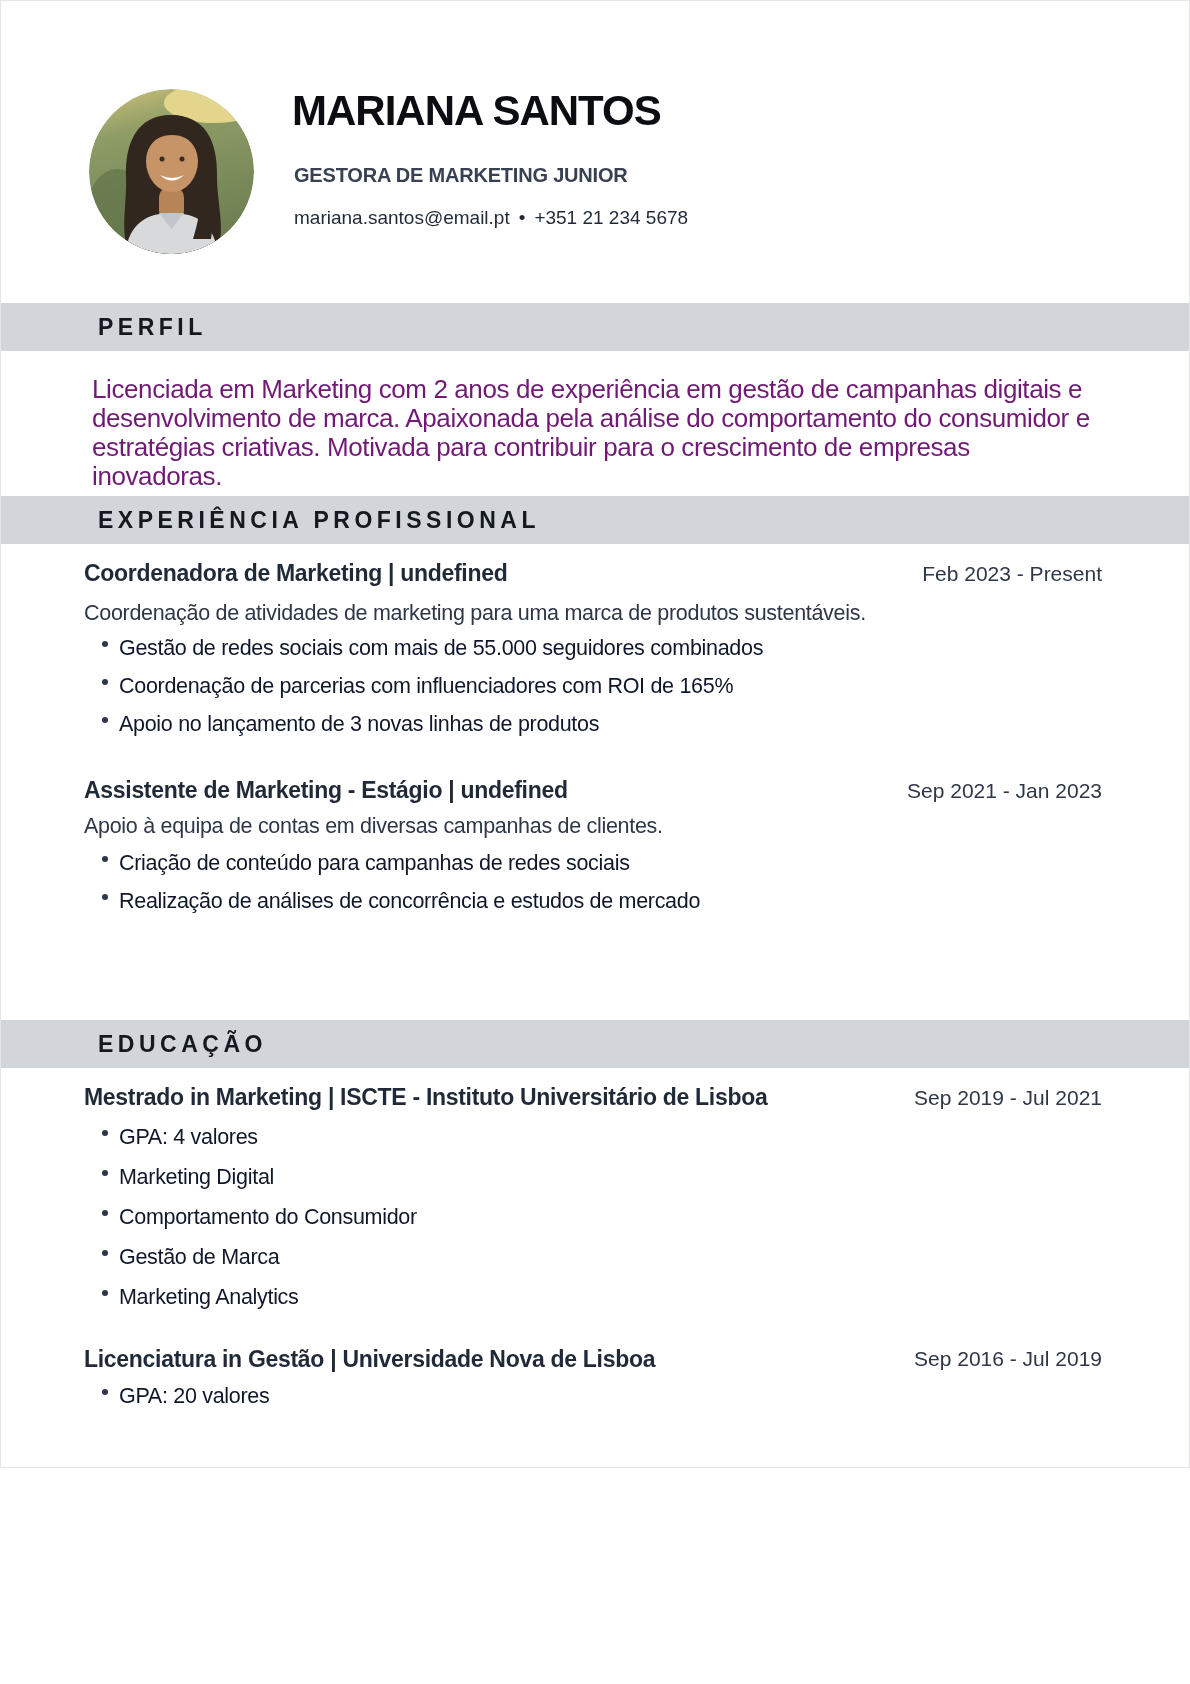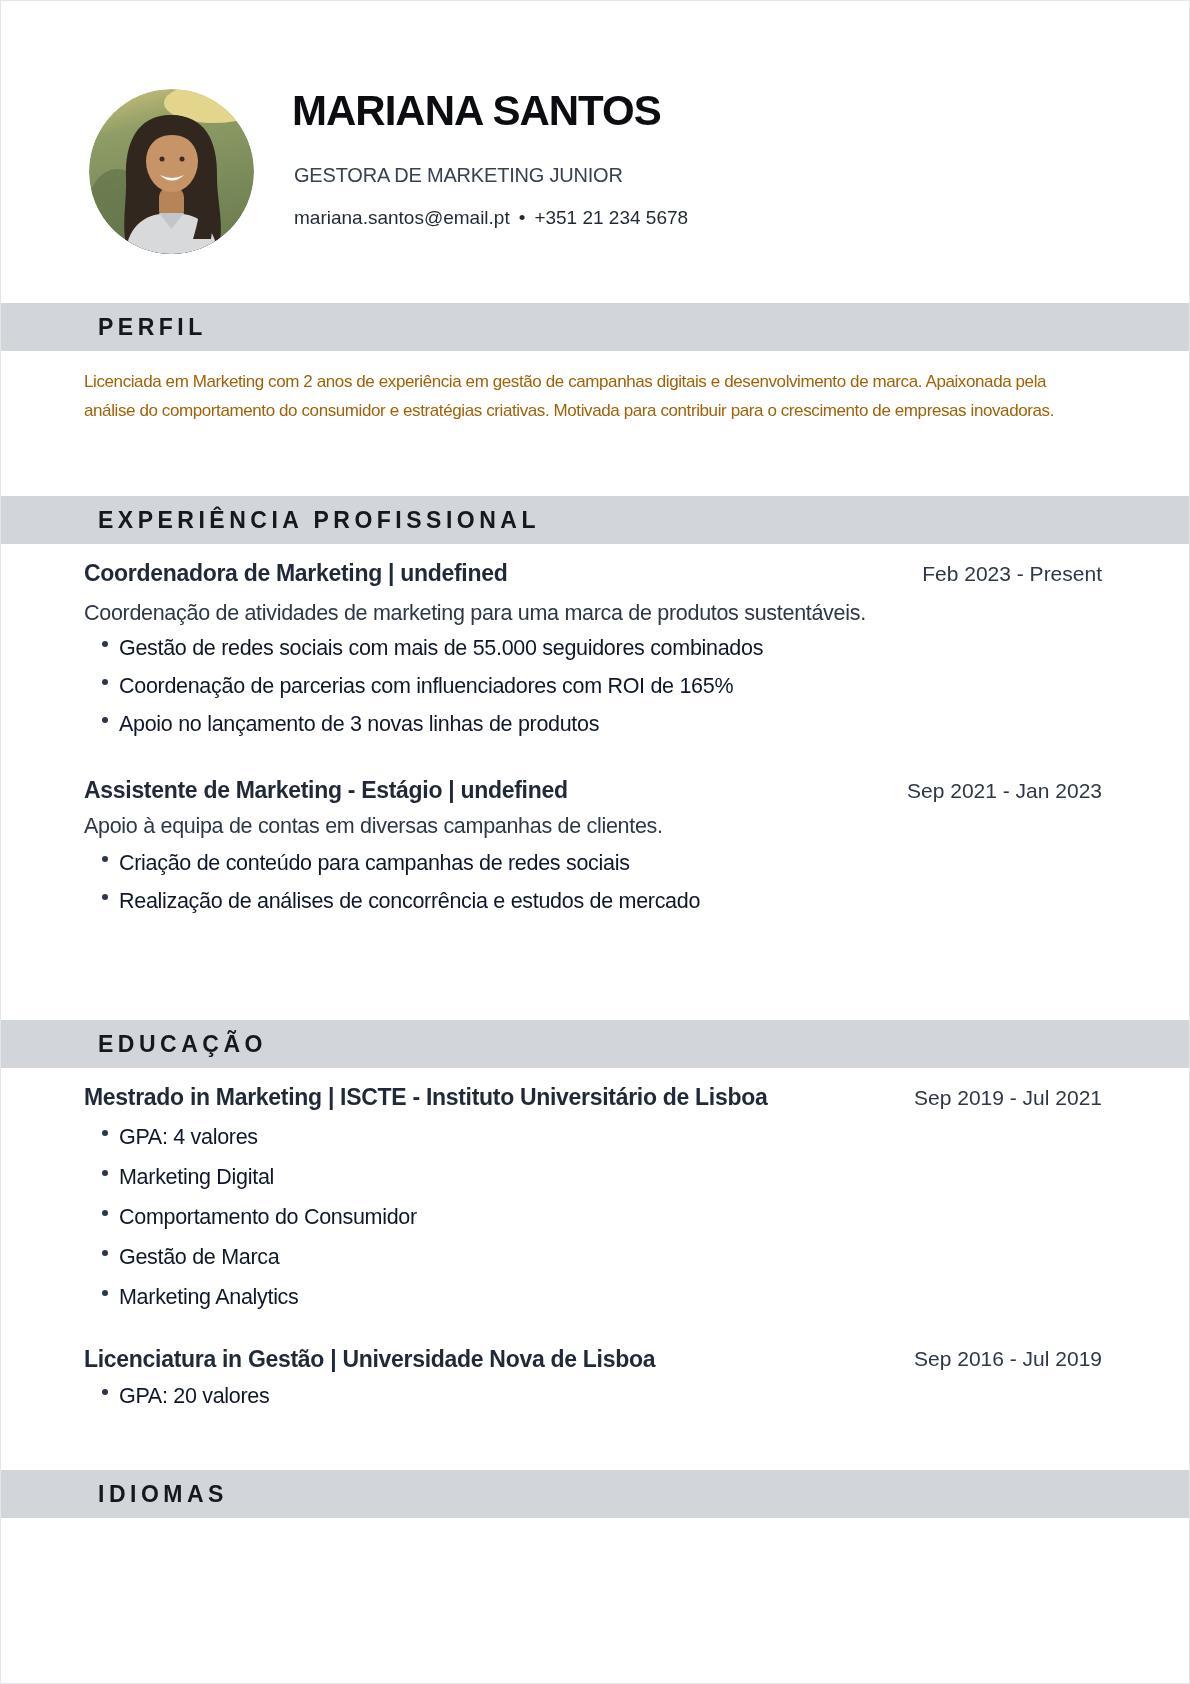--- a/index.html
+++ b/index.html
@@ -1,54 +1,54 @@
 <!DOCTYPE html>
 <html><head>
 <meta charset="utf-8">
 <style>
   html,body{margin:0;padding:0;background:#ffffff;}
   .page{
     position:relative;
-    width:1190px;height:1684px;
+    width:1190px;height:1468px;
     box-sizing:border-box;
     background:#ffffff;
     border:1px solid #e5e6e9;
     font-family:"Liberation Sans", sans-serif;
     overflow:hidden;
     color:#2d3748;
   }
   
   .avatar{position:absolute;left:88px;top:88px;width:165px;height:165px;border-radius:50%;overflow:hidden;}
   .name{
     position:absolute;left:291px;top:85px;margin:0;
     font-size:42px;line-height:50px;font-weight:700;letter-spacing:-1px;
     color:#0b0d10;white-space:nowrap;
   }
   .role{
     position:absolute;left:293px;top:161px;
-    font-size:20px;line-height:26px;font-weight:400;letter-spacing:-0.2px;
+    font-size:20px;line-height:26px;font-weight:700;letter-spacing:-0.2px;
     color:#374151;white-space:nowrap;
   }
   .contact{
     position:absolute;left:293px;top:204px;
     font-size:19px;line-height:26px;color:#1f2937;white-space:nowrap;
   }
   .contact .sep{margin:0 9px;color:#1f2937;}
   
   .bar{
     position:absolute;left:0;right:0;height:48px;background:#d2d5da;
     display:flex;align-items:center;padding-left:97px;box-sizing:border-box;text-align:right;
   }
   .bar span{
     font-size:23px;font-weight:700;letter-spacing:4.5px;color:#14181f;white-space:nowrap;
   }
   
   .summary{
-    position:absolute;left:83px;width:1012px;margin:0;
-    font-size:17px;line-height:29px;letter-spacing:-0.4px;color:#a16207;
+    position:absolute;left:83px;width:1012px;margin:8px;
+    font-size:26px;line-height:29px;letter-spacing:-0.4px;color:#701a75;
   }
   .item-title{
     position:absolute;left:83px;
     font-size:23px;line-height:28px;font-weight:700;letter-spacing:-0.3px;
     color:#1f2937;white-space:nowrap;
   }
   .item-dates{
     position:absolute;right:87px;text-align:right;
     font-size:21px;line-height:26px;color:#2d3748;white-space:nowrap;
   }

